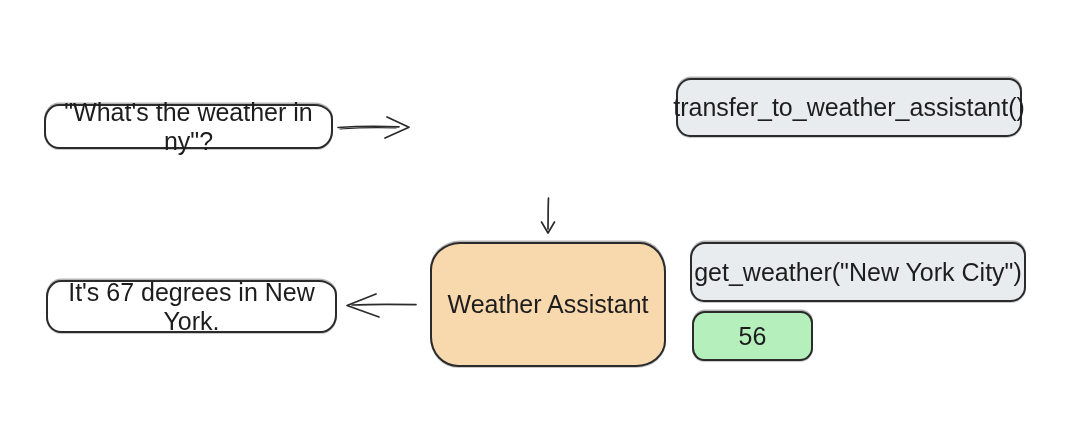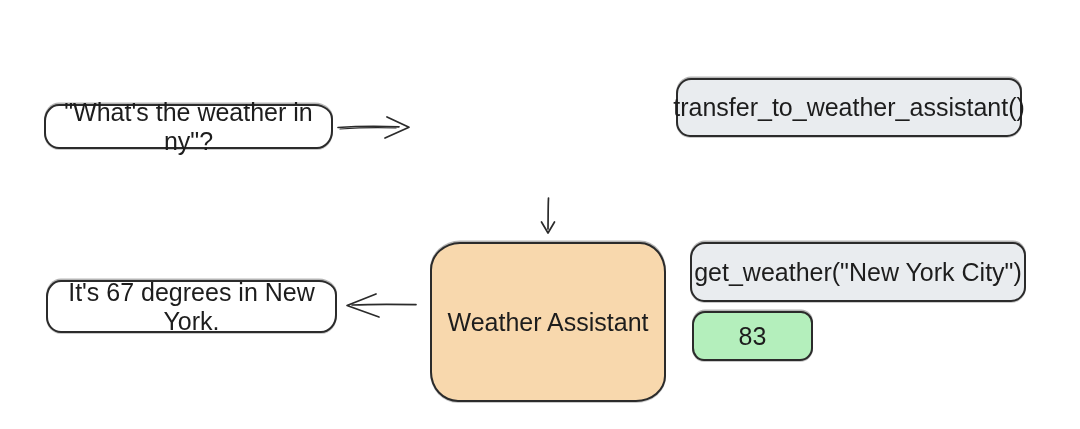--- a/index.html
+++ b/index.html
@@ -33,21 +33,21 @@
   .bubble{
     border-radius:15px 18px 16px 15px / 17px 15px 18px 16px;
   }
   .user-query{left:44px;top:104px;width:289px;height:45px;}
   .final-response{left:46px;top:280px;width:291px;height:53px;}
   .agent-box{
     background:var(--agent-fill);
     border-radius:30px 26px 30px 28px / 28px 30px 26px 30px;
   }
   .triage{left:428px;top:69px;width:236px;height:126px;}
-  .weather{left:430px;top:242px;width:236px;height:160px;}
+  .weather{left:430px;top:242px;width:236px;height:125px;}
   .code-box{
     background:var(--tool-fill);
     border-radius:15px 13px 15px 14px / 16px 14px 15px 15px;
   }
   .transfer-call{left:676px;top:78px;width:346px;height:59px;}
   .get-weather-call{left:690px;top:242px;width:336px;height:60px;}
   .result-box{
     background:var(--result-fill);
     border-radius:13px 12px 13px 12px / 14px 12px 13px 13px;
   }
@@ -90,21 +90,21 @@
 
   <div class="node agent-box weather">
     <span>Weather Assistant</span>
   </div>
 
   <div class="node code-box get-weather-call">
     <span>get_weather("New York City")</span>
   </div>
 
   <div class="node result-box tool-result">
-    <span>83</span>
+    <span>56</span>
   </div>
 
   <svg class="arrow arrow-left" viewBox="0 0 76 34" aria-hidden="true">
     <path d="M10 16 C 30 15, 54 15.2, 74 15.6" stroke-width="1.7"></path>
     <path d="M34 5 L5 16.5 L37 28" stroke-width="1.7"></path>
   </svg>
 
   <div class="node bubble final-response">
     <span>It's 67 degrees in New York.</span>
   </div>

